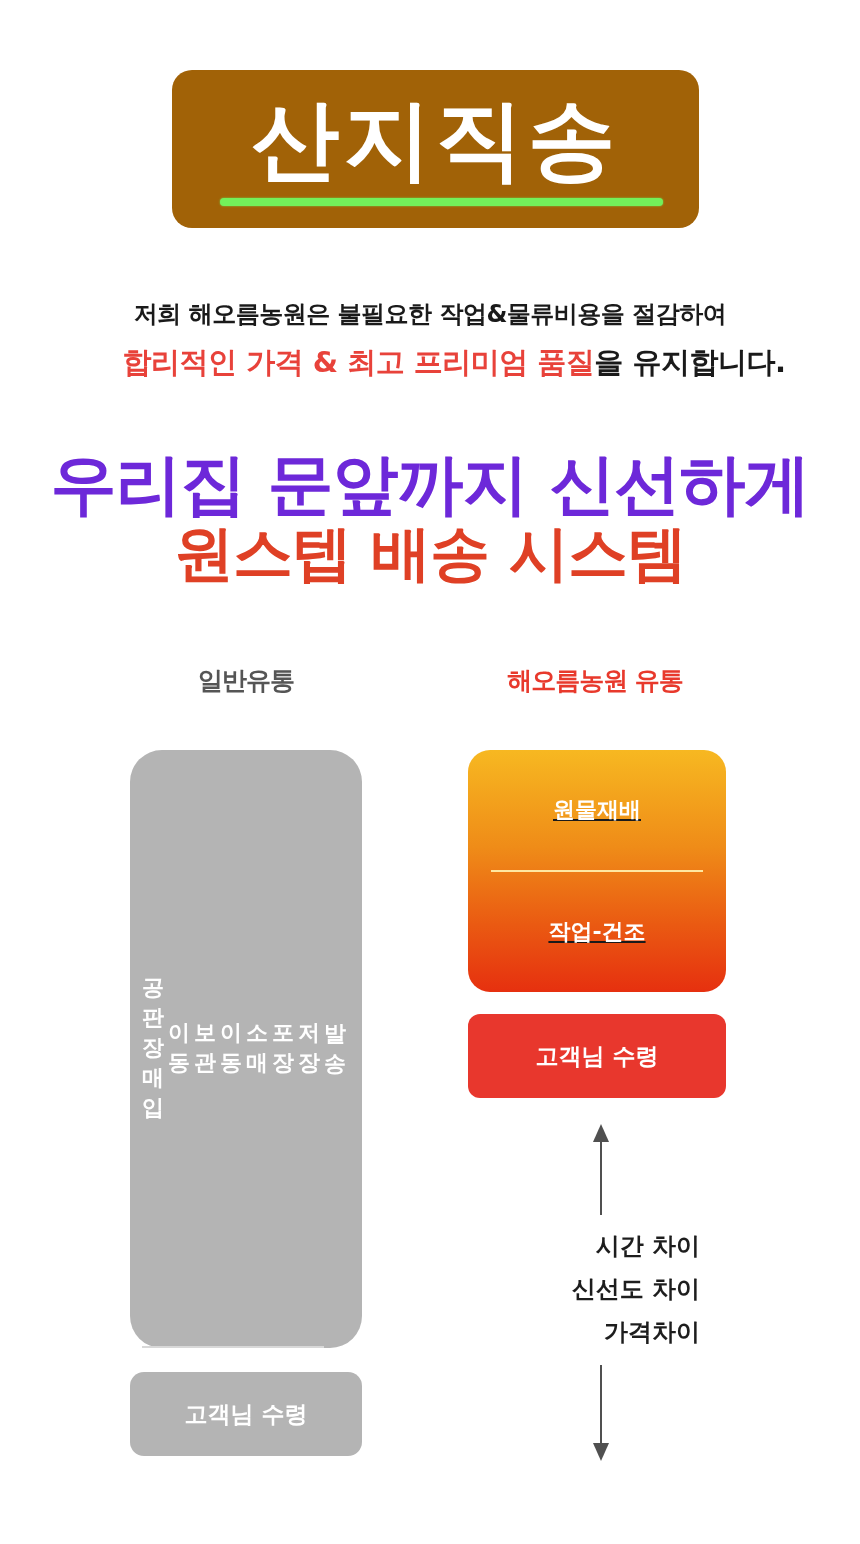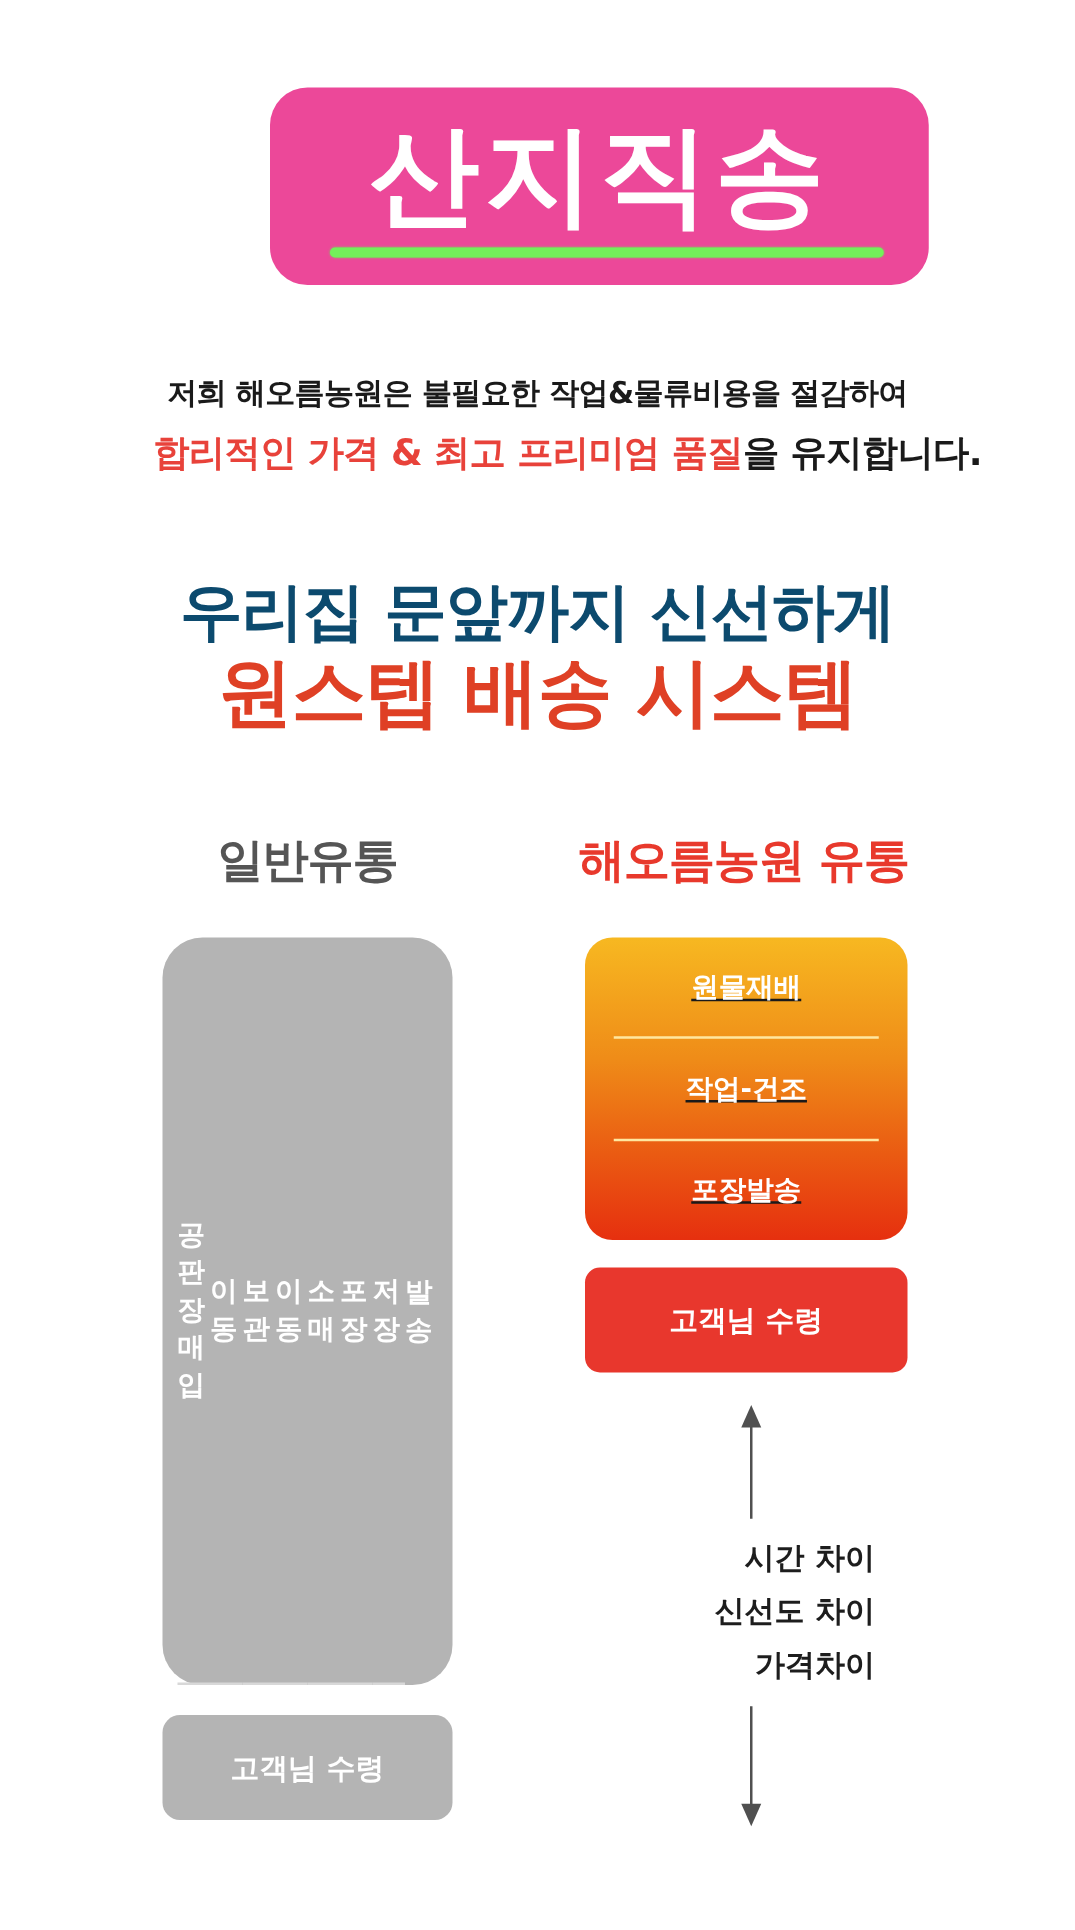--- a/index.html
+++ b/index.html
@@ -1,43 +1,43 @@
 <!DOCTYPE html>
 <html><head>
 <meta charset="utf-8">
 <style>
   * { margin: 0; padding: 0; box-sizing: border-box; }
   html, body { width: 860px; height: 1544px; background: #ffffff; overflow: hidden; }
   body { font-family: "DejaVu Sans", "Liberation Sans", sans-serif; position: relative; color: #1a1a1a; }
 
   .hero-badge {
     position: absolute; left: 172px; top: 70px; width: 527px; height: 158px;
-    background: #ec4899; border-radius: 30px;
-    display: flex; align-items: center; justify-content: center; margin-left: 44px;
+    background: #a16207; border-radius: 20px;
+    display: flex; align-items: center; justify-content: center;
   }
   .hero-title {
     color: #ffffff; font-weight: bold; font-size: 88px; letter-spacing: 4px;
     line-height: 1; margin-top: -18px;
   }
   .hero-underline {
     position: absolute; left: 48px; right: 36px; top: 128px; height: 8px;
     background: #73f05a; border-radius: 4px;
     box-shadow: 0 0 2px #6ee05a;
   }
 
   .intro { position: absolute; left: 0; width: 860px; text-align: center; font-weight: bold; }
   .intro-line1 { top: 298px; font-size: 24px; color: #1a1a1a; letter-spacing: -0.5px; }
   .intro-line2 { top: 343px; font-size: 29px; letter-spacing: -0.5px; color: #1a1a1a; padding-left: 48px; }
   .intro-line2 .hl { color: #e8423a; }
 
   .headline { position: absolute; left: 0; width: 860px; text-align: center; font-weight: bold; }
-  .headline-1 { top: 440px; font-size: 50px; color: #0c4a6e; letter-spacing: -1px; margin-top: 16px; }
+  .headline-1 { top: 440px; font-size: 66px; color: #6d28d9; letter-spacing: -1px; }
   .headline-2 { top: 514px; font-size: 60px; color: #df4025; letter-spacing: -1px; }
 
-  .col-title { position: absolute; top: 664px; font-weight: bold; font-size: 37px; letter-spacing: -1px; text-align: center; }
+  .col-title { position: absolute; top: 664px; font-weight: bold; font-size: 25px; letter-spacing: -1px; text-align: center; }
   .col-title.left { left: 130px; width: 232px; color: #555555; }
   .col-title.right { left: 440px; width: 310px; color: #e8392c; }
 
   .general-stack {
     position: absolute; left: 130px; top: 750px; width: 232px; height: 598px;
     background: #b4b4b4; border-radius: 32px; padding: 0 12px;
     display: flex; flex-direction: row;
   }
   .step {
     flex: 1; display: flex; align-items: center; justify-content: center;
@@ -106,21 +106,20 @@
   <div class="step">소매</div>
   <div class="step">포장</div>
   <div class="step">저장</div>
   <div class="step">발송</div>
 </div>
 <div class="general-receive">고객님 수령</div>
 
 <div class="farm-stack">
   <div class="step">원물재배</div>
   <div class="step">작업-건조</div>
-  <div class="step">포장발송</div>
 </div>
 <div class="farm-receive">고객님 수령</div>
 
 <div class="arrow up">
     <div class="arrow-head"></div>
   </div>
 <div class="diff-text">
   <div>시간 차이</div>
   <div>신선도 차이</div>
   <div>가격차이</div>

